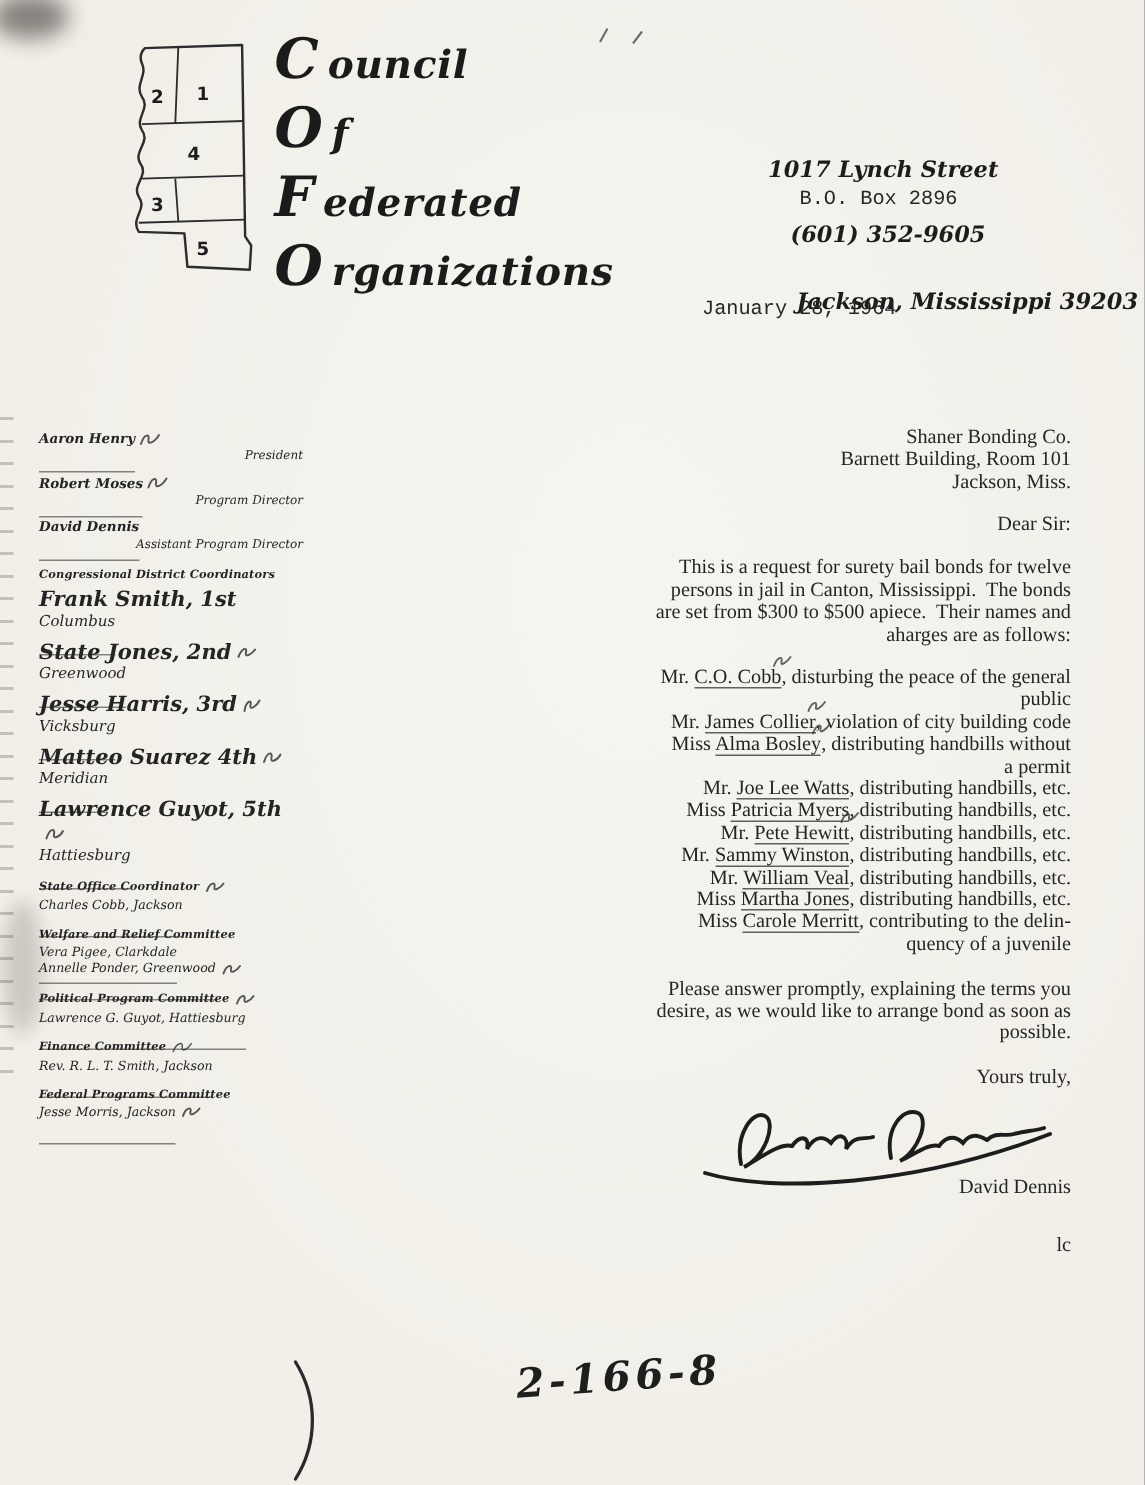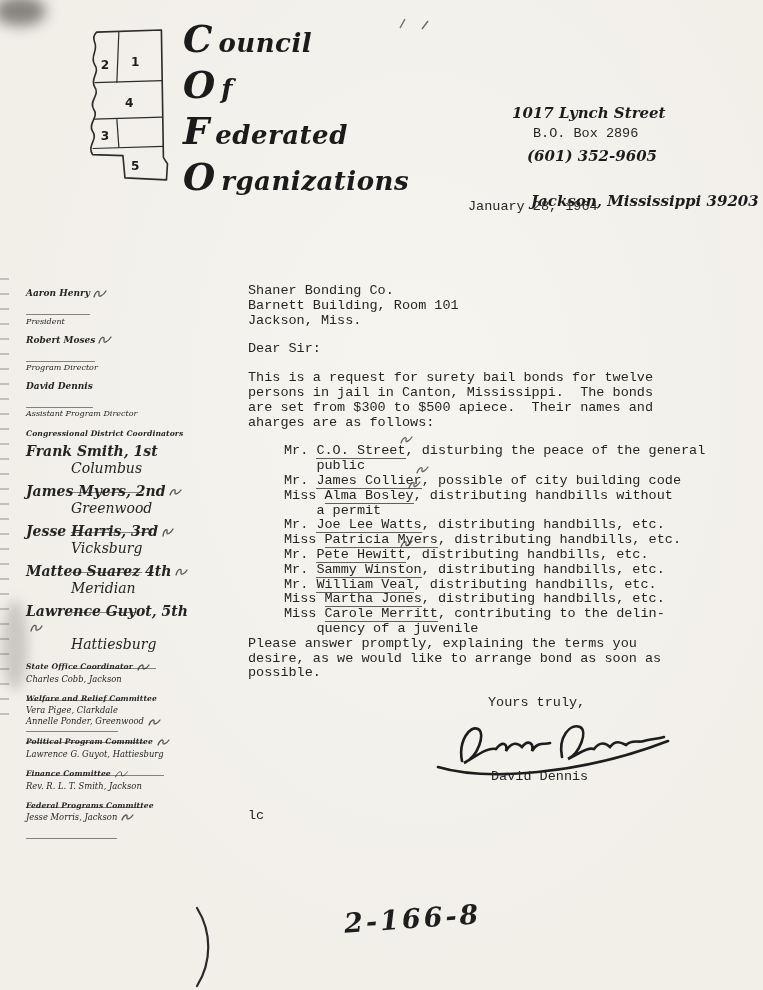--- a/index.html
+++ b/index.html
@@ -39,43 +39,43 @@
 
   .stray-marks{position:absolute;left:396px;top:16px;width:40px;height:14px;opacity:.7;}
   .stray-marks path{stroke:#333;stroke-width:1.4;fill:none;}
 
   
   .sidebar{position:absolute;left:26px;top:288px;width:176px;
     font-family:"DejaVu Serif",serif;font-style:italic;color:#242424;}
   .off{margin-bottom:9px;}
   .s-name{font-size:9px;font-weight:bold;}
   .s-name .u, .s-mem .u, .s-city .u{border-bottom:1px solid rgba(40,40,40,.55);padding-bottom:16px;}
-  .s-title{font-size:8px;margin-top:18px;}
+  .s-title{font-size:8px;margin-top:1px;text-align:right;}
   .s-head{font-size:7.6px;font-weight:bold;margin:11px 0 5px 0;letter-spacing:.1px;}
   .coord{margin-bottom:7px;}
   .s-coname{font-size:14px;font-weight:bold;}
-  .s-city{font-size:14px;margin-top:1px;margin-left:45px;}
+  .s-city{font-size:10px;margin-top:1px;}
   .cmte{margin-top:10px;}
   .s-mem{font-size:8.4px;margin-top:1px;}
   .pen{display:inline-block;vertical-align:middle;margin-left:3px;width:15px;height:10px;opacity:.8;}
   .pen path{fill:none;stroke:#2f2f2f;stroke-width:1.3;stroke-linecap:round;}
 
   
-  .body{position:absolute;left:248px;top:284px;width:478px;
-    font-family:Liberation Mono, monospace;font-size:13.5px;line-height:14.8px;color:#252525;}
+  .body{position:absolute;left:236px;top:284px;width:478px;
+    font-family:Liberation Serif, serif;font-size:13.5px;line-height:14.8px;color:#252525;text-align:right;}
   .prewrap{white-space:pre-wrap;}
   .salutation{margin-top:14px;}
   .intro{margin-top:14px;}
   .charges{margin-top:14px;margin-left:36px;}
   .charge{white-space:pre-wrap;}
   .cname{border-bottom:1px solid rgba(45,45,45,.75);}
   .tick{position:relative;display:inline-block;width:0;height:0;}
   .tick svg{position:absolute;left:-6px;bottom:9px;width:13px;height:10px;opacity:.75;}
   .tick path{fill:none;stroke:#333;stroke-width:1.3;stroke-linecap:round;}
-  .closing{}
+  .closing{margin-top:15px;}
   .valediction{margin:15px 0 0 240px;}
   .sigwrap{margin:4px 0 0 182px;width:252px;height:62px;}
   .sigwrap path{fill:none;stroke:#1d1d1d;stroke-width:2.6;stroke-linecap:round;}
   .typedname{margin:-12px 0 0 243px;}
   .initials{margin-top:24px;}
 
   
   .docket{position:absolute;left:344px;top:903px;font-family:"DejaVu Serif",serif;
     font-style:italic;font-weight:600;font-size:27px;letter-spacing:3px;color:#1e1e1e;
     transform:rotate(-4deg);}
@@ -143,21 +143,21 @@
       <div class="s-title">Assistant Program Director</div>
     </div>
 
     <div class="s-head">Congressional District Coordinators</div>
 
     <div class="coord">
       <div class="s-coname">Frank Smith, 1st</div>
       <div class="s-city"><span class="u">Columbus</span></div>
     </div>
     <div class="coord">
-      <div class="s-coname"><span>James Myers, 2nd</span><svg class="pen" viewBox="0 0 15 10">
+      <div class="s-coname"><span>State Jones, 2nd</span><svg class="pen" viewBox="0 0 15 10">
             <path d="M2,8 C4,2 8,1 7,5 C6,9 11,6 13,3"></path>
           </svg></div>
       <div class="s-city"><span class="u">Greenwood</span></div>
     </div>
     <div class="coord">
       <div class="s-coname"><span>Jesse Harris, 3rd</span><svg class="pen" viewBox="0 0 15 10">
             <path d="M2,9 C3,2 7,1 6,5 C5,9 10,6 12,2"></path>
           </svg></div>
       <div class="s-city"><span class="u">Vicksburg</span></div>
     </div>
@@ -211,27 +211,27 @@
     <div class="prewrap">Shaner Bonding Co.
 Barnett Building, Room 101
 Jackson, Miss.</div>
     <div class="salutation">Dear Sir:</div>
     <div class="intro prewrap">This is a request for surety bail bonds for twelve
 persons in jail in Canton, Mississippi.  The bonds
 are set from $300 to $500 apiece.  Their names and
 aharges are as follows:</div>
 
     <div class="charges">
-      <div class="charge"><span>Mr. </span><span class="cname">C.O. Street</span><i class="tick"><svg viewBox="0 0 13 10">
+      <div class="charge"><span>Mr. </span><span class="cname">C.O. Cobb</span><i class="tick"><svg viewBox="0 0 13 10">
               <path d="M1,8 C3,2 7,1 6,5 C5,9 10,5 12,2"></path>
             </svg></i><span>, disturbing the peace of the general
     public</span></div>
       <div class="charge"><span>Mr. </span><span class="cname">James Collier</span><i class="tick"><svg viewBox="0 0 13 10">
               <path d="M1,8 C3,2 7,1 6,5 C5,9 10,5 12,2"></path>
-            </svg></i><span>, possible of city building code</span></div>
+            </svg></i><span>, violation of city building code</span></div>
       <div class="charge"><span>Miss </span><span class="cname">Alma Bosley</span><i class="tick"><svg viewBox="0 0 13 10">
               <path d="M1,8 C3,2 7,1 6,5 C5,9 10,5 12,2"></path>
             </svg></i><span>, distributing handbills without
     a permit</span></div>
       <div class="charge"><span>Mr. </span><span class="cname">Joe Lee Watts</span><span>, distributing handbills, etc.</span></div>
       <div class="charge"><span>Miss </span><span class="cname">Patricia Myers</span><span>, distributing handbills, etc.</span></div>
       <div class="charge"><span>Mr. </span><span class="cname">Pete Hewitt</span><i class="tick"><svg viewBox="0 0 13 10">
               <path d="M1,8 C3,2 7,1 6,5 C5,9 10,5 12,2"></path>
             </svg></i><span>, distributing handbills, etc.</span></div>
       <div class="charge"><span>Mr. </span><span class="cname">Sammy Winston</span><span>, distributing handbills, etc.</span></div>

